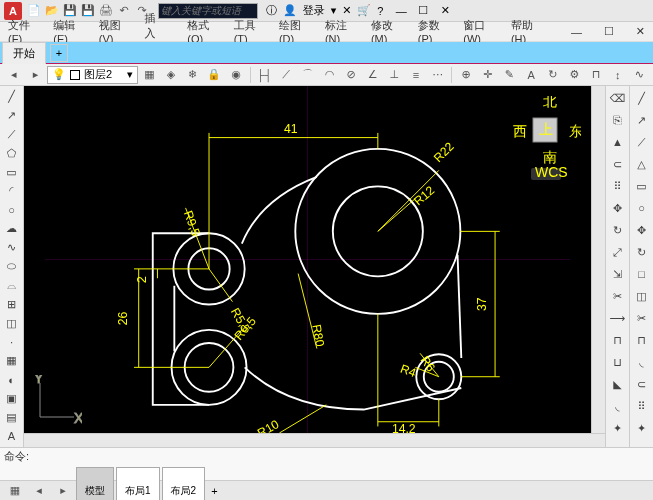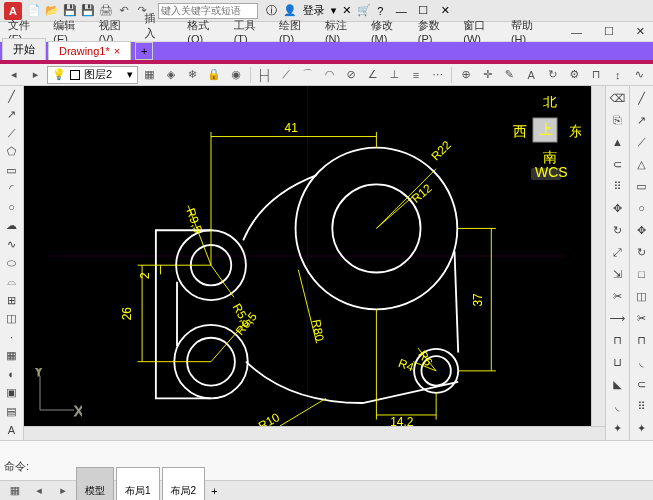--- a/index.html
+++ b/index.html
@@ -2,45 +2,45 @@
 <html><head>
 <meta charset="utf-8">
 <style>
 *{margin:0;padding:0;box-sizing:border-box;font-family:"Microsoft YaHei",SimSun,sans-serif;font-size:11px;user-select:none}
 body{width:653px;height:500px;background:#f0f0f0;overflow:hidden;display:flex;flex-direction:column}
 .titlebar{height:22px;background:#e8e8e8;display:flex;align-items:center;padding:0 4px;border-bottom:1px solid #ccc}
 .logo{width:18px;height:18px;background:#d32f2f;color:#fff;font-weight:bold;display:flex;align-items:center;justify-content:center;border-radius:2px;margin-right:4px}
 .title-icons{display:flex;gap:2px;margin-right:8px}
 .title-icons span{width:16px;height:16px;display:flex;align-items:center;justify-content:center;color:#555;cursor:pointer}
 .title-text{flex:1;text-align:center;color:#666}
-.search-box{width:100px;height:16px;border:1px solid #aaa;background:#ffffff;font-size:10px;padding:0 2px;color:#888;}
+.search-box{width:100px;height:16px;border:1px solid #aaa;background:#0f172a;font-size:10px;padding:0 2px;color:#888;font-style:italic}
 .title-right{display:flex;gap:6px;align-items:center;margin-left:8px}
 .win-controls{display:flex;gap:2px;margin-left:8px}
 .win-controls span{width:20px;height:16px;display:flex;align-items:center;justify-content:center;cursor:pointer}
 .menubar{height:20px;background:#f0f0f0;display:flex;align-items:center;padding:0 4px;gap:14px;border-bottom:1px solid #ddd}
 .menubar span{padding:2px 4px;cursor:pointer;color:#333}
-.tabbar{height:22px;background:#8b5cf6;display:flex;align-items:flex-end;border-bottom:4px solid #be185d}
+.tabbar{height:22px;background:#7dd3fc;display:flex;align-items:center;border-bottom:1px solid #be185d}
 .tab{padding:3px 10px;border:1px solid #ccc;border-bottom:none;margin-left:2px;background:#eee;cursor:pointer;display:flex;align-items:center;gap:4px}
 .tab.active{background:#fff;color:#c00}
 .tab-add{width:18px;height:18px;border:1px solid #ccc;margin-left:4px;display:flex;align-items:center;justify-content:center;cursor:pointer}
 .layer-bar{height:22px;background:#f0f0f0;display:flex;align-items:center;padding:0 4px;gap:2px;border-bottom:1px solid #ccc}
 .layer-combo{width:100px;height:18px;border:1px solid #aaa;background:#fff;display:flex;align-items:center;padding:0 4px;font-size:10px}
 .layer-combo .swatch{width:10px;height:10px;background:#fff;border:1px solid #000;margin:0 4px}
 .tb-btn{width:22px;height:20px;display:flex;align-items:center;justify-content:center;cursor:pointer;color:#555}
 .tb-sep{width:1px;height:16px;background:#ccc;margin:0 2px}
 .mid{flex:1;display:flex;min-height:0}
 .left-tools,.right-tools,.right-tools2{width:24px;background:#f0f0f0;display:flex;flex-direction:column;align-items:center;gap:2px;padding:2px 0;border-right:1px solid #ccc}
 .right-tools,.right-tools2{border-right:none;border-left:1px solid #ccc}
 .tool{width:20px;height:20px;display:flex;align-items:center;justify-content:center;cursor:pointer;color:#444}
 .canvas-wrap{flex:1;display:flex;flex-direction:column;min-width:0}
 .canvas{flex:1;background:#000;position:relative;overflow:hidden}
 .scroll-h{height:14px;background:#e8e8e8;border-top:1px solid #ccc}
 .scroll-v{width:14px;background:#e8e8e8;border-left:1px solid #ccc}
 .canvas-row{flex:1;display:flex;min-height:0}
-.cmdline{height:40px;background:#f8f8f8;border-top:1px solid #ccc;padding:6px 4px;font-size:10px;color:#333;display:flex;flex-direction:column;justify-content:flex-end}
+.cmdline{height:20px;background:#f8f8f8;border-top:1px solid #ccc;padding:16px 4px;font-size:10px;color:#333;display:flex;flex-direction:column;justify-content:flex-end}
 .cmdline .prompt{color:#666}
 .status{height:20px;background:#e8e8e8;display:flex;align-items:center;padding:0 4px;gap:2px;border-top:1px solid #ccc}
 .status-tab{padding:16px 8px;border:1px solid #aaa;background:#fff;cursor:pointer;font-size:10px}
 .status-tab.active{background:#d0d0d0}
 svg text{font-family:Arial;font-size:14px;fill:#ffff00}
 .viewcube{position:absolute;top:10px;right:10px;width:70px;height:70px}
 .ucs{position:absolute;bottom:8px;left:8px}
 .dim-label{fill:#ffff00;font-size:13px}
 </style>
 </head>
@@ -89,24 +89,20 @@
   <span>帮助(H)</span>
   <div style="flex:1"></div>
   <span>—</span>
   <span>☐</span>
   <span>✕</span>
 </div>
 
 <div class="tabbar">
   <div class="tab">
       <span>开始</span>
-    </div>
-  <div class="tab active">
-      <span>Drawing1*</span>
-      <span>×</span>
     </div>
   <div class="tab-add">+</div>
 </div>
 
 <div class="layer-bar">
   <span class="tb-btn">◂</span>
   <span class="tb-btn">▸</span>
   <div class="layer-combo">
     <span>💡</span>
     <span class="swatch"></span>

